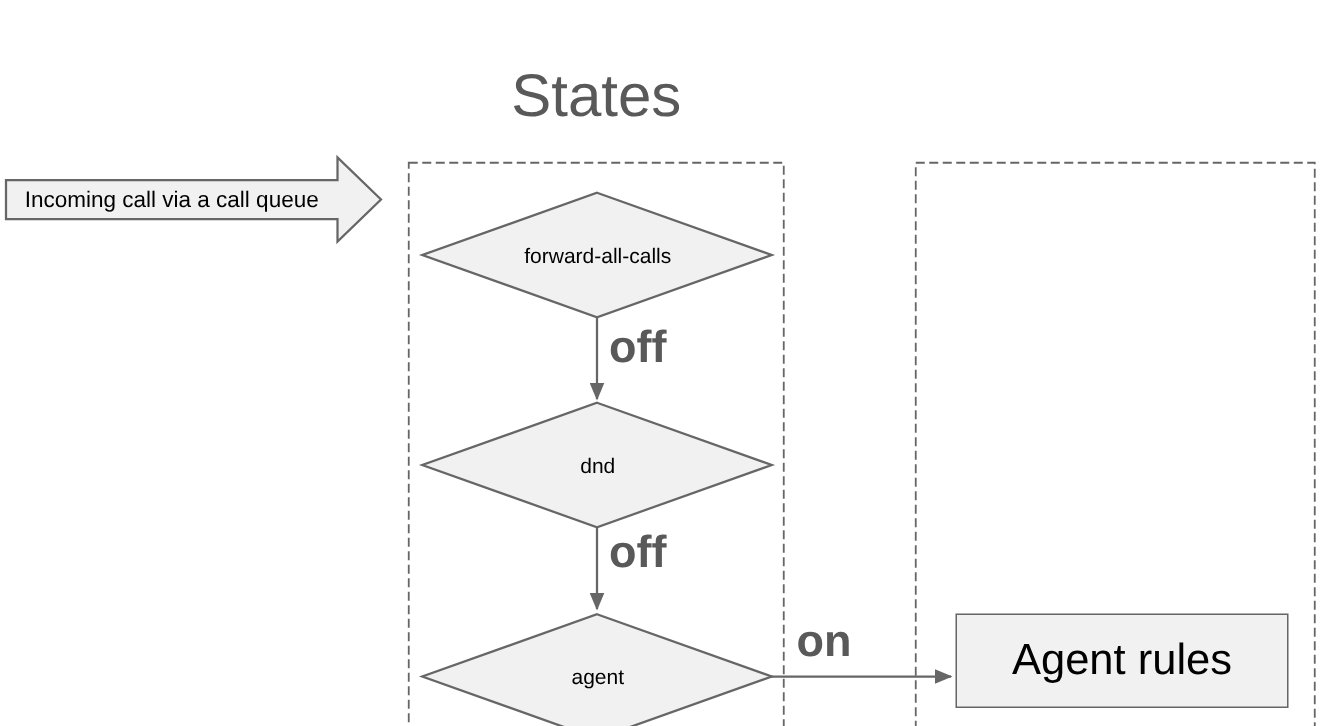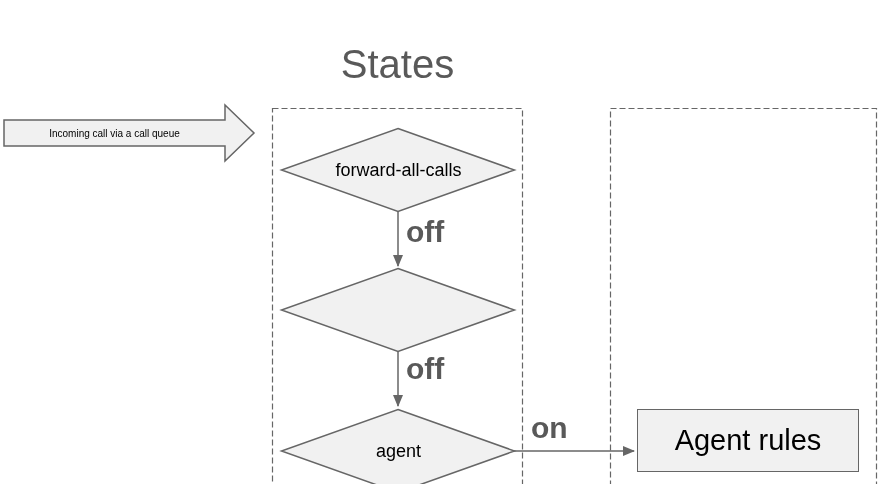--- a/index.html
+++ b/index.html
@@ -55,29 +55,29 @@
     color: var(--muted-text);
     text-align: center;
     white-space: nowrap;
   }
   .title-states { left: 272px; width: 251px; }
   .title-rules  { left: 610px; width: 267px; }
 
   .banner-label {
     left: 4px; top: 87px; width: 221px; height: 26px;
     display: flex; align-items: center; justify-content: center;
-    font-size: 10px;
+    font-size: 15px;
     color: var(--text);
     white-space: nowrap;
   }
 
   .diamond-label {
     left: 282px; width: 233px; height: 84px;
     display: flex; align-items: center; justify-content: center;
-    font-size: 18px;
+    font-size: 14px;
     color: var(--text);
     white-space: nowrap;
   }
   .diamond-label.d1 { top: 95px; }
   .diamond-label.d2 { top: 235px; }
   .diamond-label.d3 { top: 376px; text-align: center; }
 
   .edge-label {
     position: absolute;
     z-index: 1;
@@ -124,20 +124,21 @@
     <line class="connector" x1="398" y1="179" x2="398" y2="233" marker-end="url(#arrow)"></line>
     <line class="connector" x1="398" y1="319" x2="398" y2="373" marker-end="url(#arrow)"></line>
     <line class="connector" x1="514" y1="418" x2="634" y2="418" marker-end="url(#arrow)"></line>
   </svg>
 
   <div class="col-title title-states">States</div>
 
   <div class="overlay banner-label">Incoming call via a call queue</div>
 
   <div class="overlay diamond-label d1">forward-all-calls</div>
+  <div class="overlay diamond-label d2">dnd</div>
   <div class="overlay diamond-label d3">agent</div>
 
   <div class="edge-label edge-off-1">off</div>
   <div class="edge-label edge-off-2">off</div>
   <div class="edge-label edge-on">on</div>
 
   <div class="overlay rule-box">
     <span>Agent rules</span>
   </div>
 

